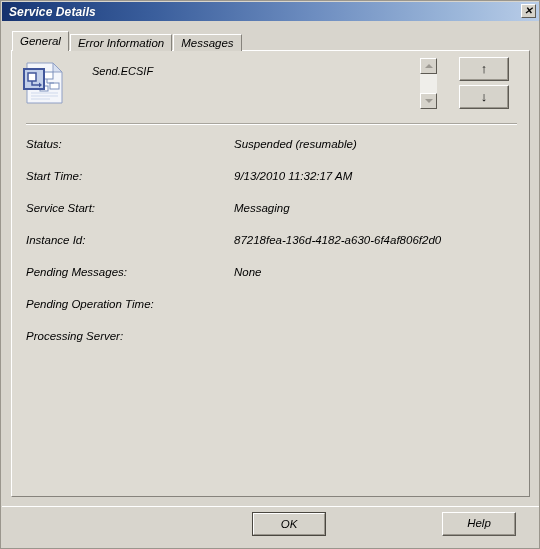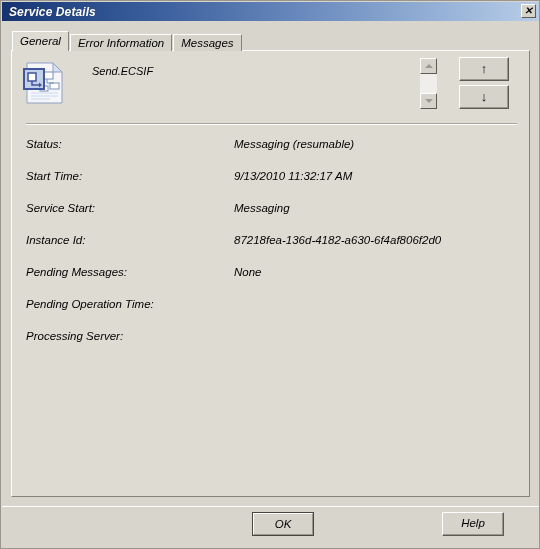--- a/index.html
+++ b/index.html
@@ -245,21 +245,21 @@
     position: absolute;
     left: 1px;
     top: 505px;
     width: 538px;
     height: 0;
     border-top: 1px solid #ffffff;
   }
   .dlg-btn {
     position: absolute;
     top: 511px;
-    width: 62px;
+    width: 74px;
     height: 24px;
     box-sizing: border-box;
     background: #d6d3cb;
     border-top: 1px solid #ffffff;
     border-left: 1px solid #ffffff;
     border-right: 1px solid #5d5a53;
     border-bottom: 1px solid #5d5a53;
     box-shadow: inset -1px -1px 0 #9a968d;
     font-size: 11.5px;
     color: #000000;
@@ -347,21 +347,21 @@
     </div>
 
     <div class="nav-btn" id="nav-up">↑</div>
     <div class="nav-btn" id="nav-down">↓</div>
 
     <div id="separator"></div>
 
     <div id="fields">
       <div class="field-row">
         <span class="field-label">Status:</span>
-        <span class="field-value">Messaging (resumable)</span>
+        <span class="field-value">Suspended (resumable)</span>
       </div>
       <div class="field-row">
         <span class="field-label">Start Time:</span>
         <span class="field-value">9/13/2010 11:32:17 AM</span>
       </div>
       <div class="field-row">
         <span class="field-label">Service Start:</span>
         <span class="field-value">Messaging</span>
       </div>
       <div class="field-row">

